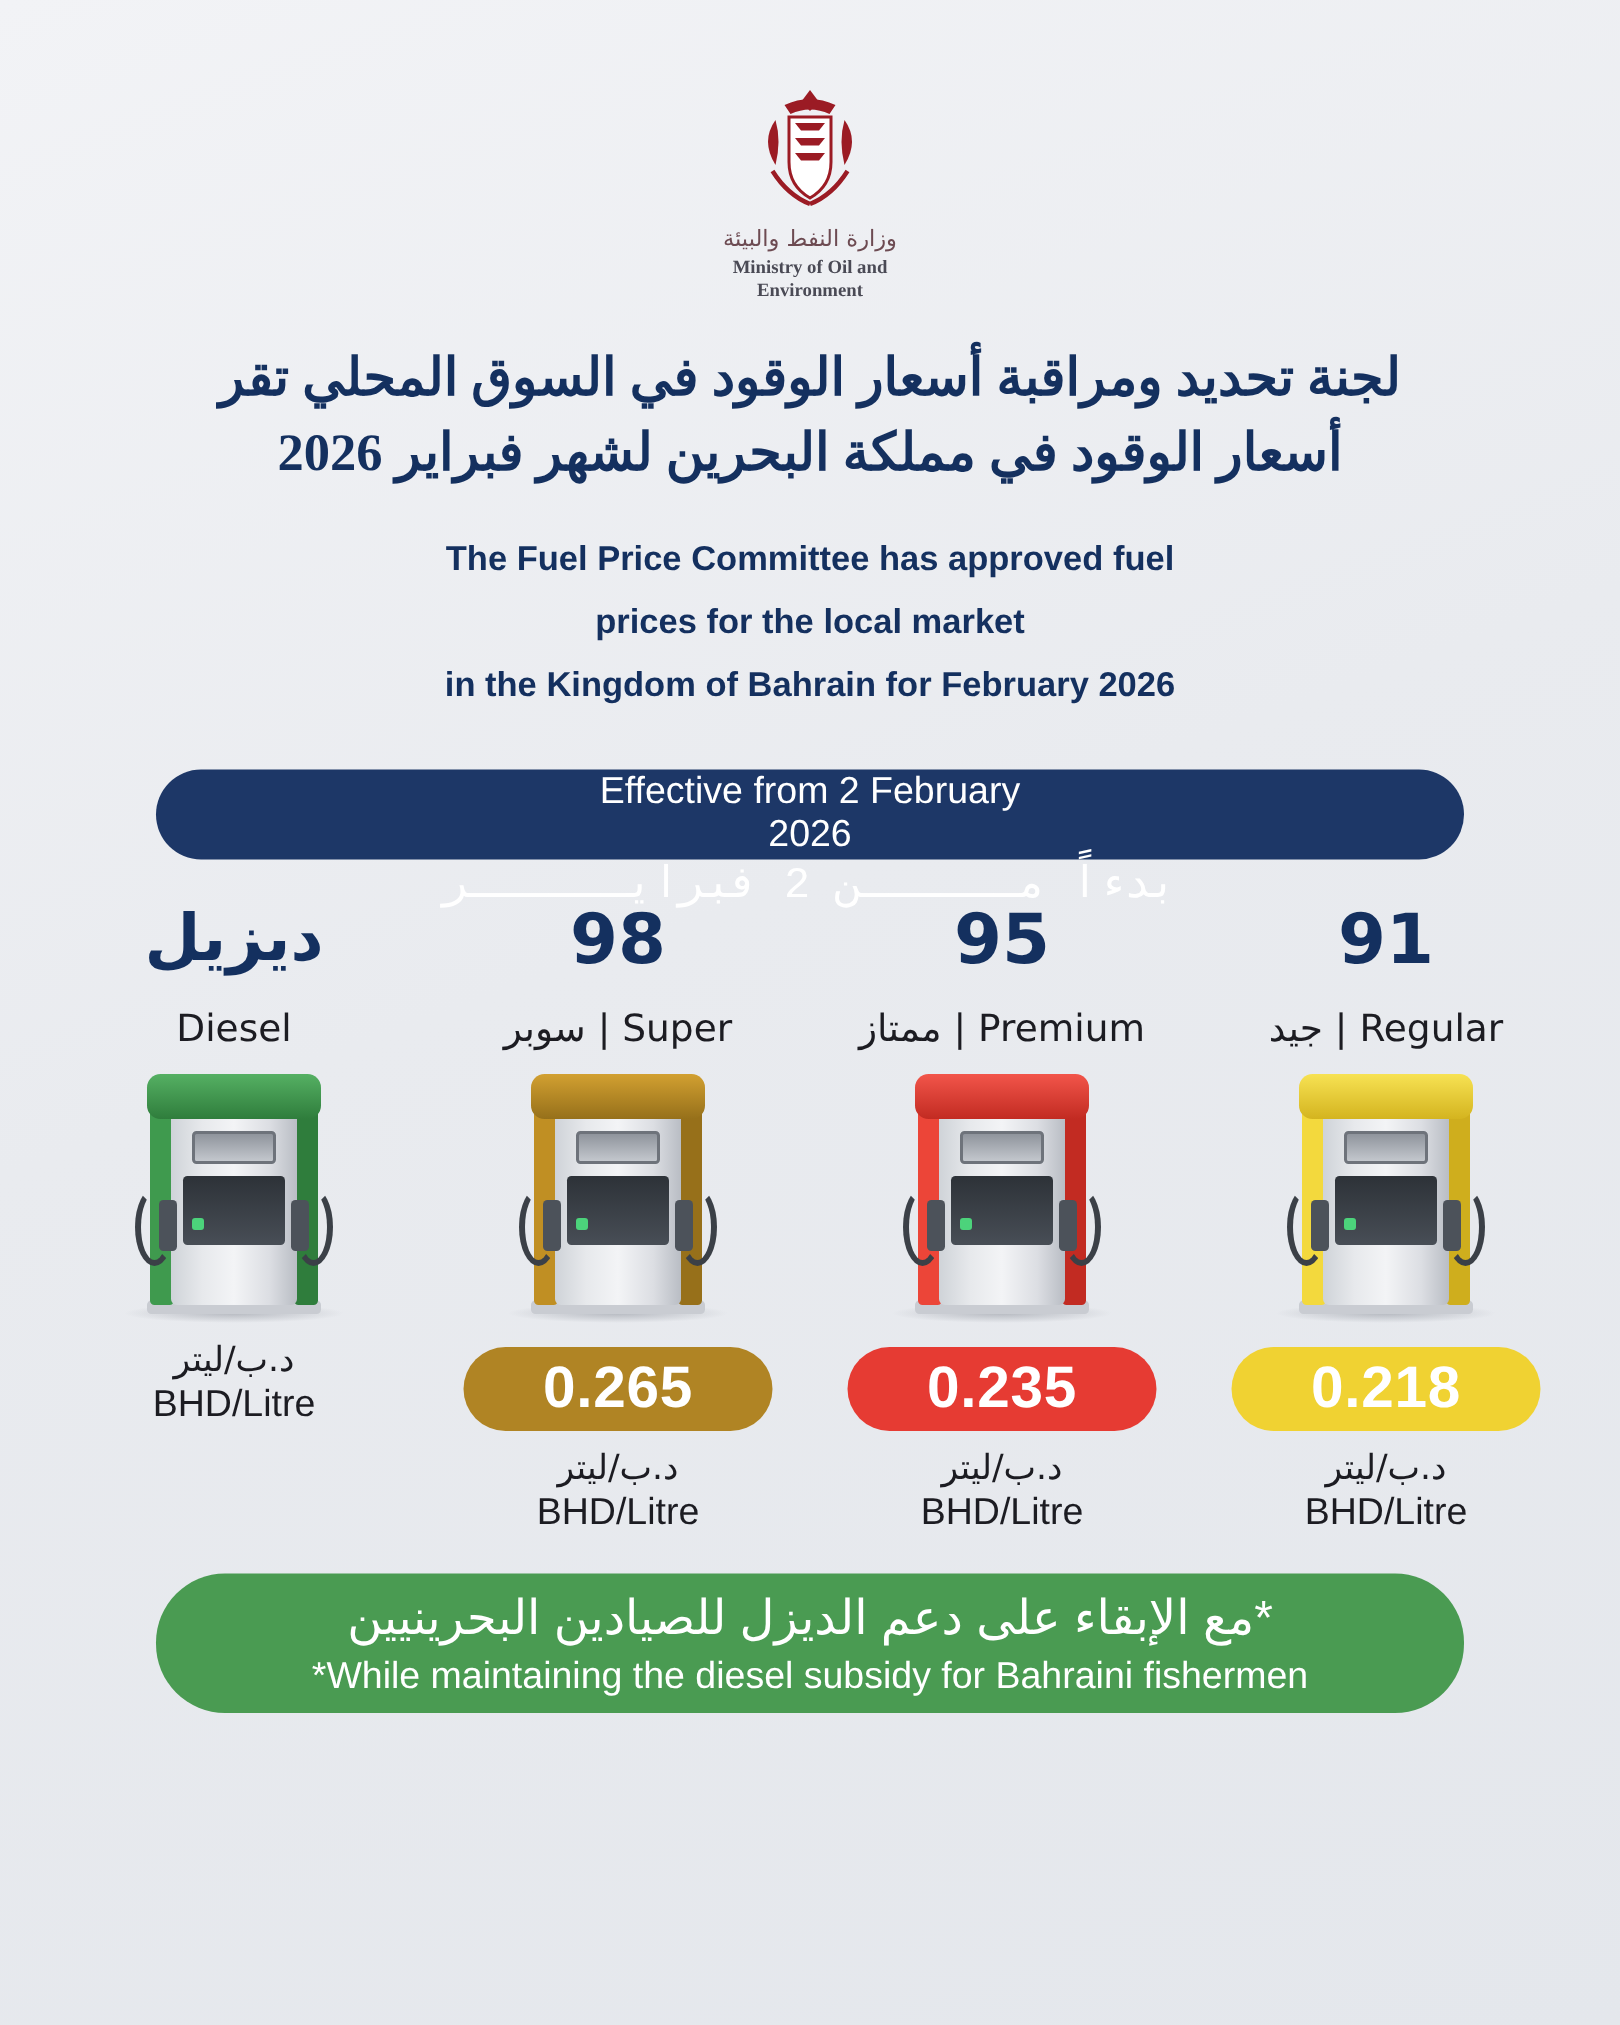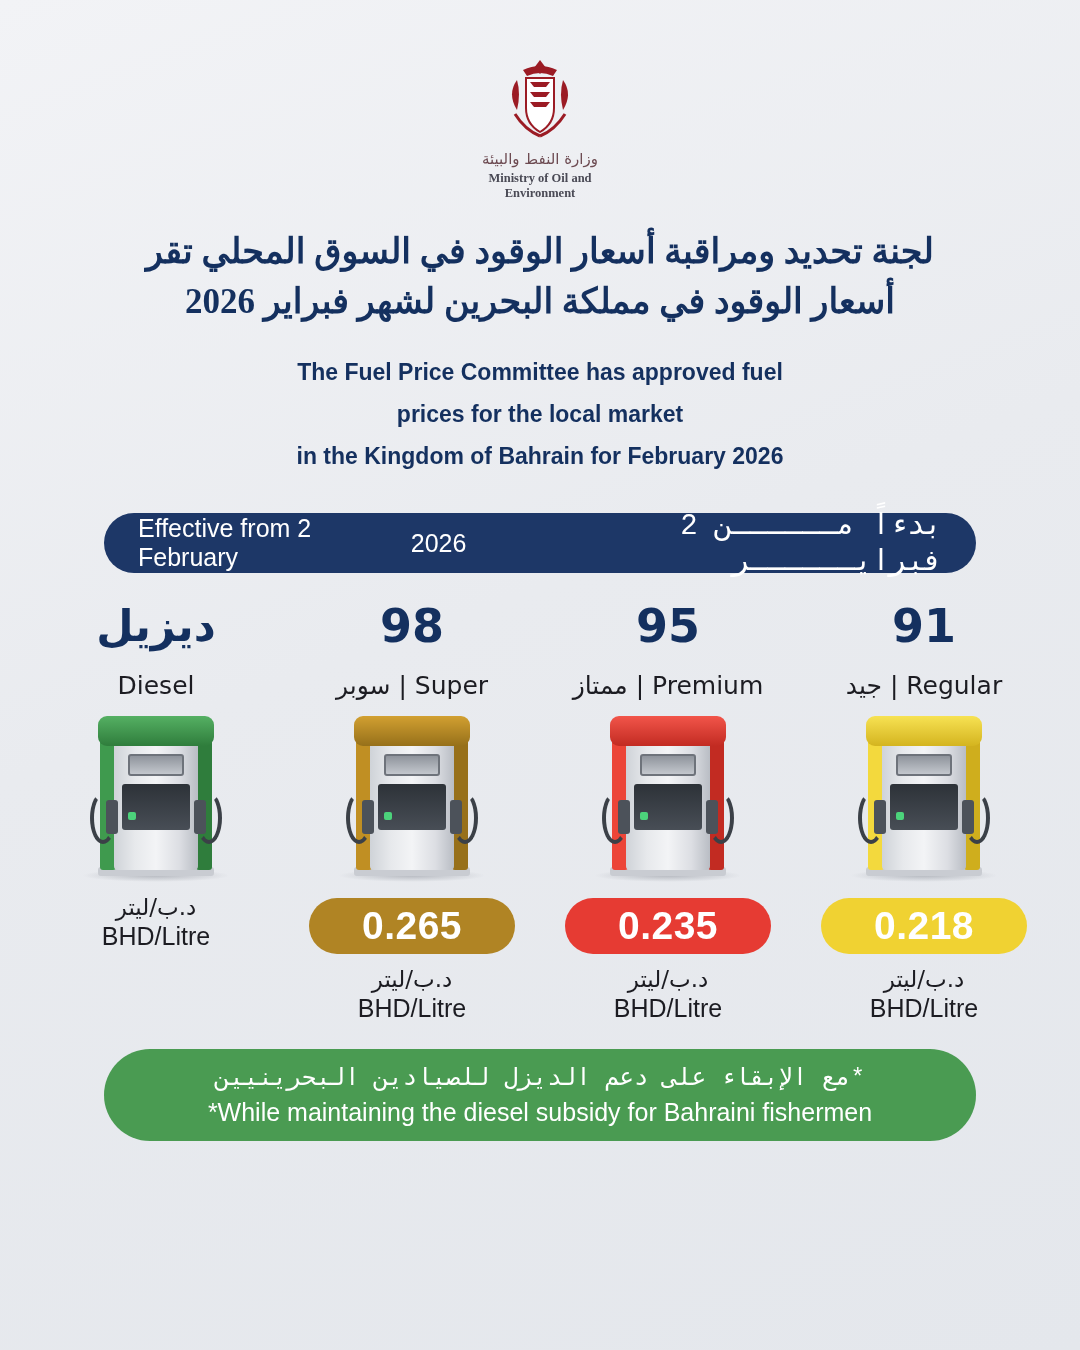--- a/index.html
+++ b/index.html
@@ -57,20 +57,21 @@
 
   
   .eff-bar {
     margin: 36px auto 0;
     width: 872px; height: 60px;
     background: #1d3767;
     border-radius: 30px;
     display: flex; align-items: center; justify-content: space-between;
     padding: 0 34px;
     color: #ffffff;
+    flex-direction: column;
   }
   .eff-en { font-size: 25px; }
   .eff-year { font-size: 25px; }
   .eff-ar {
     font-size: 29px; direction: rtl;
     font-family: Liberation Mono, monospace;
   }
 
   
   .grid {
@@ -166,22 +167,22 @@
   .note {
     margin: 26px auto 0;
     width: 872px; min-height: 92px;
     background: #4a9b52;
     border-radius: 46px;
     display: flex; flex-direction: column; align-items: center; justify-content: center;
     color: #ffffff;
     padding: 10px 26px;
   }
   .note-ar {
-    font-size: 24px; direction: rtl;
-    font-family: Liberation Mono, monospace;
+    font-size: 32px; direction: rtl;
+    font-family: Liberation Sans, sans-serif;
   }
   .note-en { margin-top: 6px; font-size: 25px; }
 </style>
 </head>
 <body>
 
 <div class="page">
 
   <div class="logo-block">
     <div class="crest">

